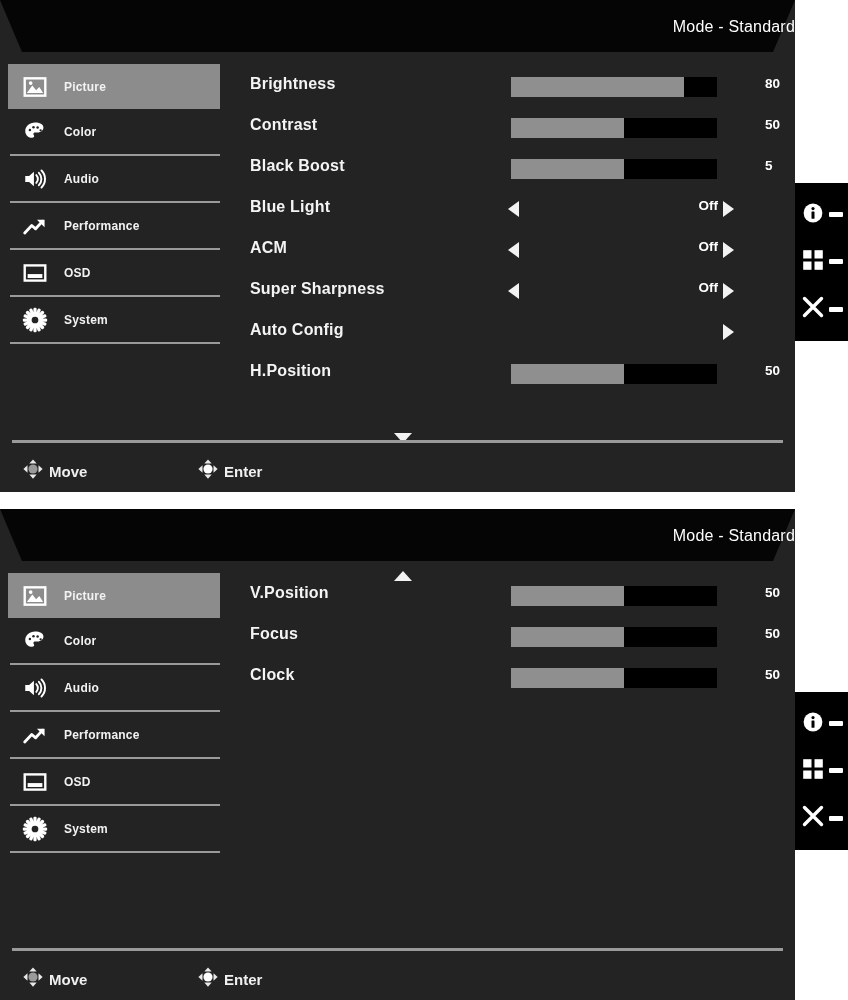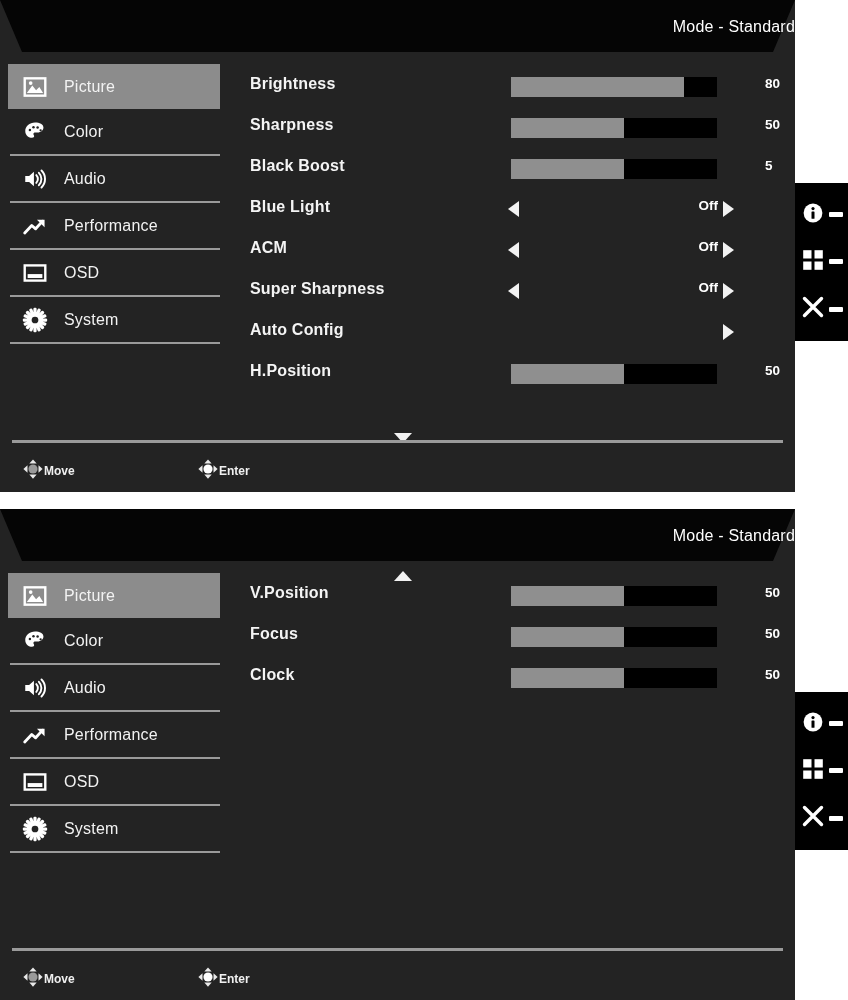--- a/index.html
+++ b/index.html
@@ -66,22 +66,22 @@
   }
   .side-item.is-active { background: #8c8c8c; }
   .side-item .ico {
     width: 30px; height: 28px;
     display: flex; align-items: center; justify-content: center;
     flex: none;
   }
   .side-item .lbl {
     margin-left: 14px;
     color: #f2f2f2;
-    font-size: 16px;
-    font-weight: normal;
+    font-size: 12px;
+    font-weight: bold;
     letter-spacing: .2px;
   }
   .side-div {
     height: 2px;
     background: #9a9a9a;
     margin: 0 0 0 2px;
     width: 210px;
   }
 
   
@@ -184,22 +184,23 @@
     height: 3px;
     background: #9a9a9a;
   }
   .hint {
     position: absolute;
     top: 18px;
     display: flex;
     align-items: center;
   }
   .hint .ht {
+    margin-left: 5px;
     color: #f0f0f0;
-    font-size: 12px;
+    font-size: 15px;
     font-weight: bold;
   }
 
   
   .icon-strip {
     position: absolute;
     left: 795px;
     width: 53px;
     background: #000000;
     display: flex;
@@ -308,21 +309,21 @@
       </div>
       <div class="settings">
         <div class="set-row">
           <div class="set-label">Brightness</div>
           <div class="slider">
             <div class="slider-fill" style="width: 84%;"></div>
           </div>
           <div class="set-value">80</div>
         </div>
         <div class="set-row">
-          <div class="set-label">Sharpness</div>
+          <div class="set-label">Contrast</div>
           <div class="slider">
             <div class="slider-fill" style="width: 55%;"></div>
           </div>
           <div class="set-value">50</div>
         </div>
         <div class="set-row">
           <div class="set-label">Black Boost</div>
           <div class="slider">
             <div class="slider-fill" style="width: 55%;"></div>
           </div>

